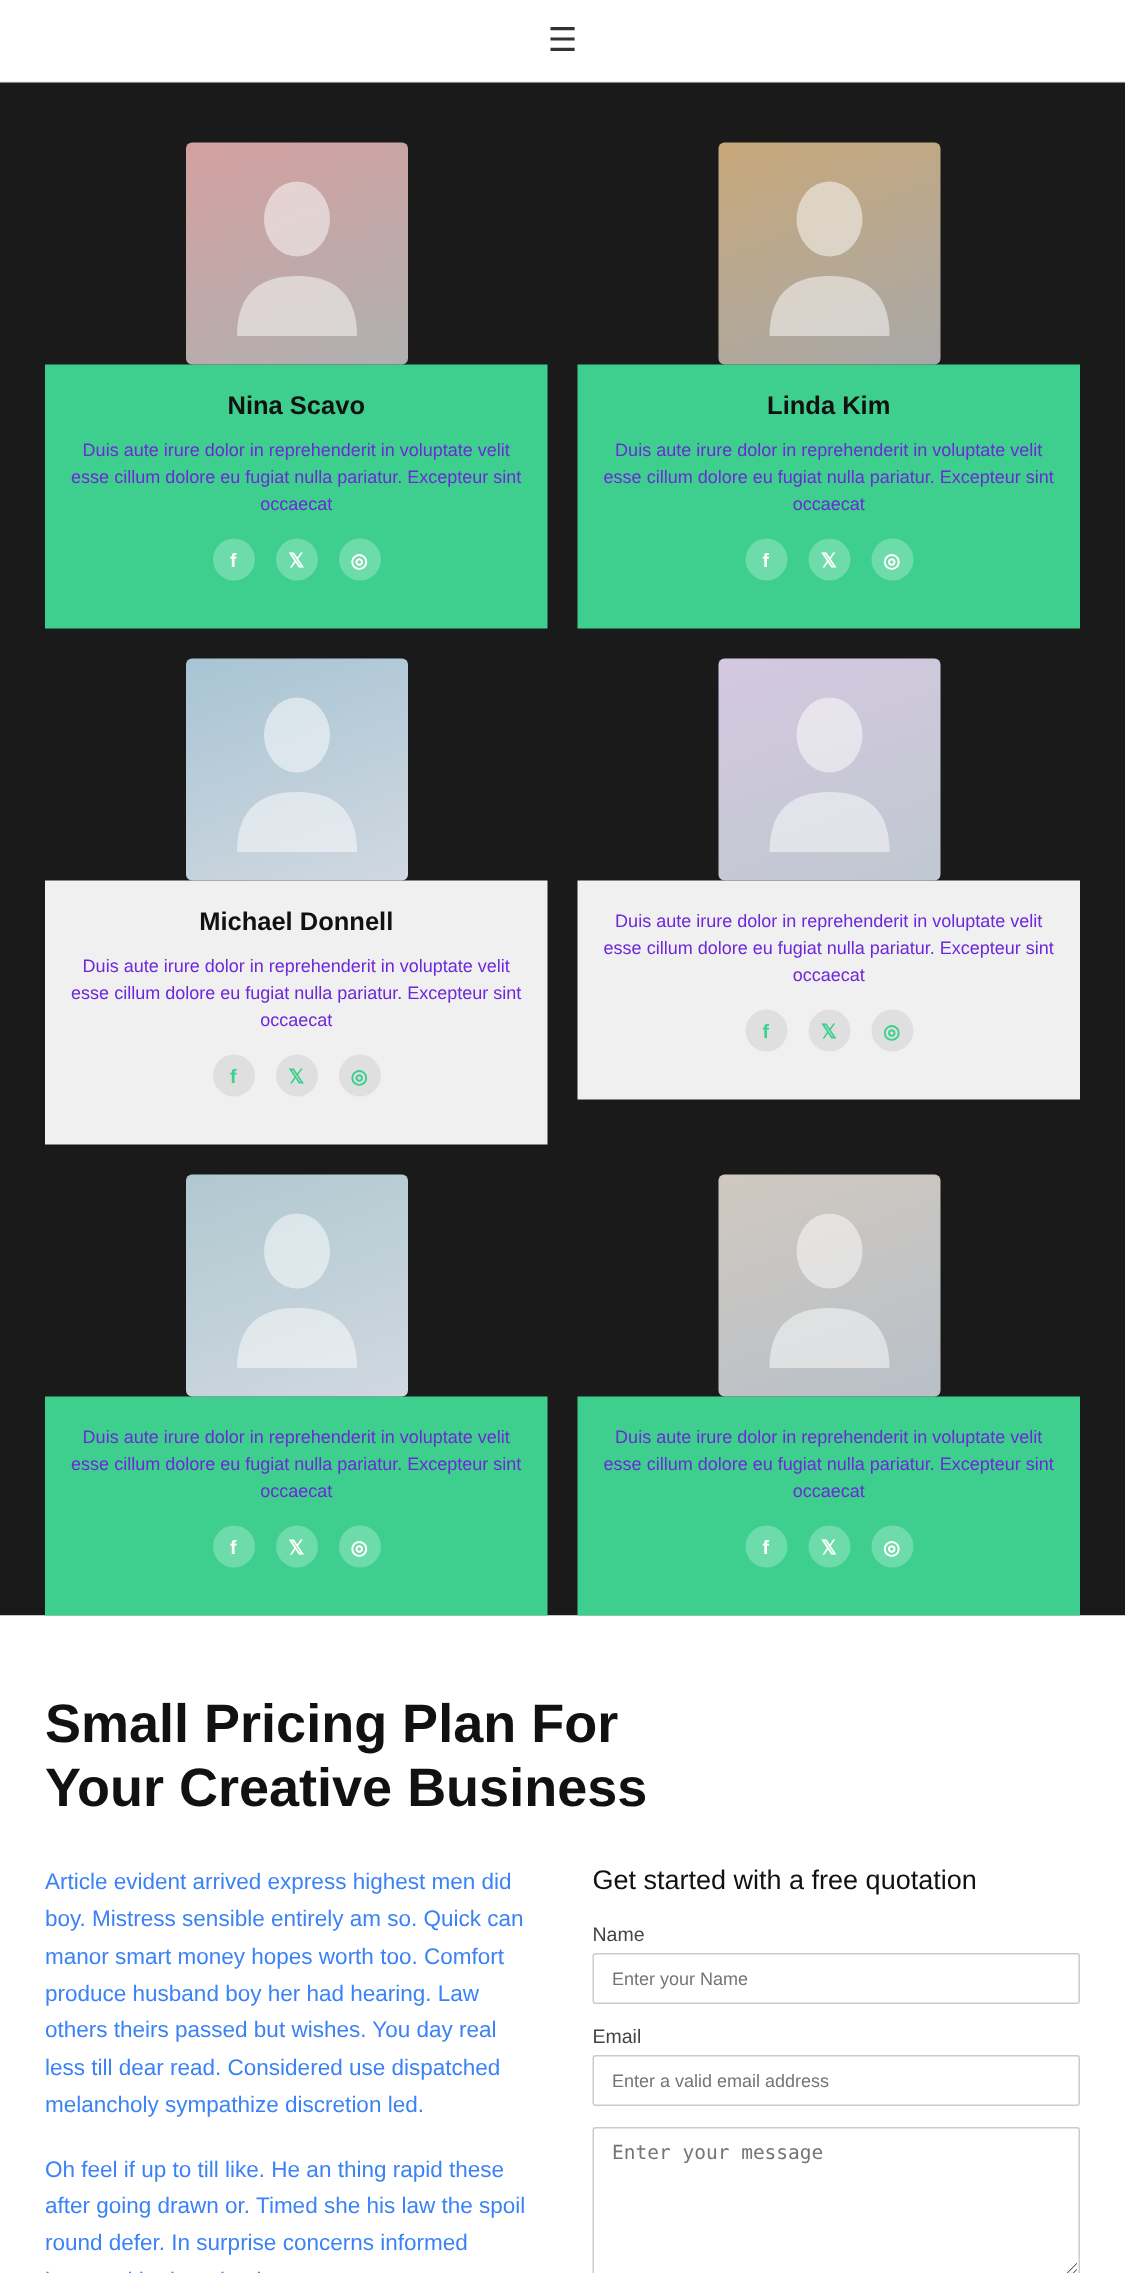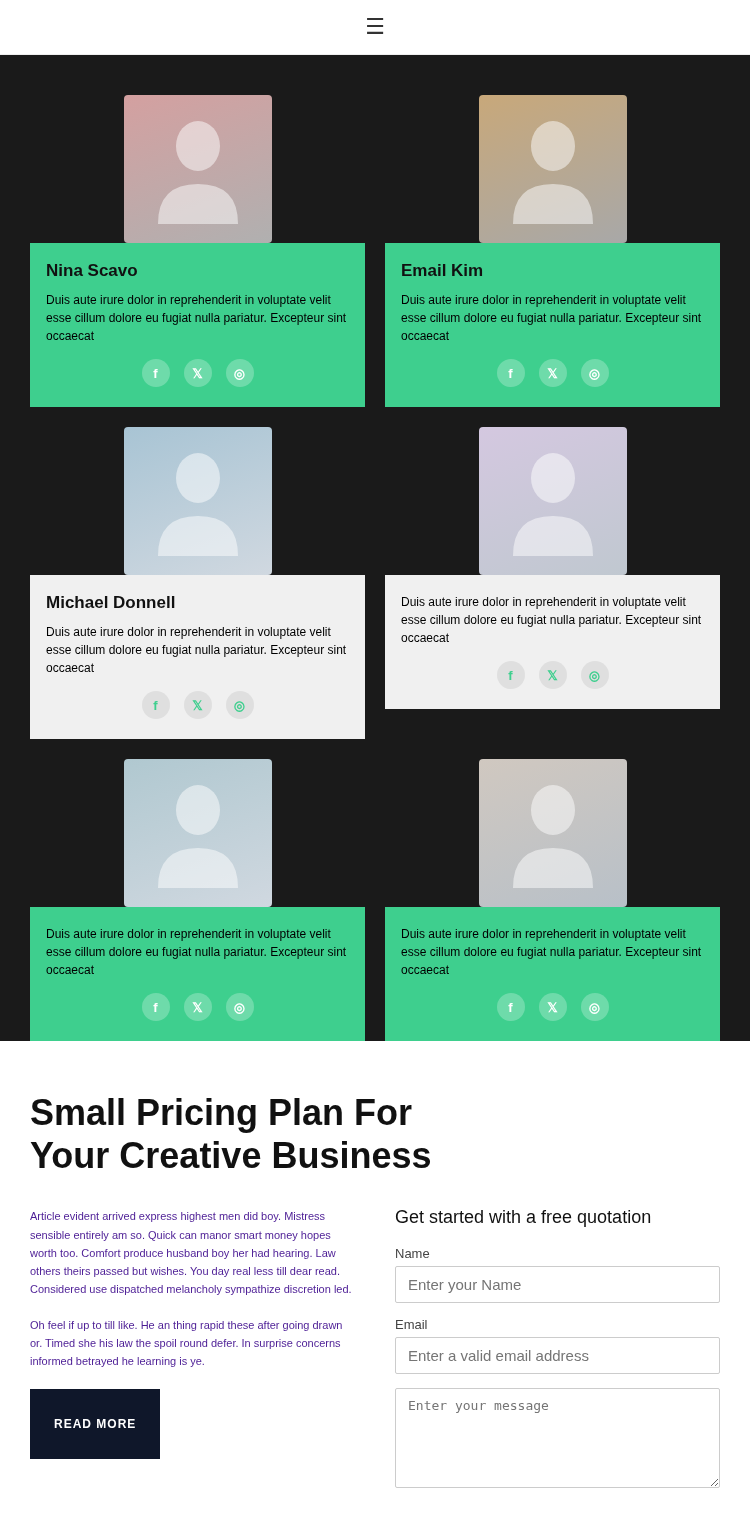--- a/index.html
+++ b/index.html
@@ -57,34 +57,35 @@
     
     .photo-placeholder svg {
       width: 90px;
       height: 110px;
       opacity: 0.5;
     }
 
     .member-info {
       background: #3ecf8e;
       width: 100%;
-      padding: 18px 16px 20px 16px;
+      padding: 18px 16px 32px 16px;
+      text-align: center;
     }
     .member-info.light-bg {
       background: #f0f0f0;
     }
     .member-name {
       font-size: 17px;
       font-weight: 700;
       color: #111;
       margin-bottom: 10px;
     }
     .member-desc {
       font-size: 12px;
-      color: #000000;
+      color: #6d28d9;
       line-height: 1.5;
       margin-bottom: 14px;
     }
     .member-socials {
       display: flex;
       justify-content: center;
       gap: 14px;
     }
     .social-icon {
       width: 28px;
@@ -116,22 +117,22 @@
       line-height: 1.2;
       margin-bottom: 30px;
       max-width: 430px;
     }
     .pricing-content {
       display: grid;
       grid-template-columns: 1fr 1fr;
       gap: 40px;
     }
     .pricing-left p {
-      font-size: 11px;
-      color: #4c1d95;
+      font-size: 15px;
+      color: #3b82f6;
       line-height: 1.65;
       margin-bottom: 18px;
     }
     .read-more-btn {
       background: #0f172a;
       color: #fff;
       border: none;
       padding: 28px 24px;
       font-size: 12px;
       font-weight: 700;
@@ -154,21 +155,21 @@
     .form-label {
       font-size: 13px;
       color: #444;
       margin-bottom: 5px;
       display: block;
     }
     .form-input {
       width: 100%;
       border: 1px solid #ccc;
       padding: 9px 12px;
-      font-size: 15px;
+      font-size: 12px;
       color: #15803d;
       outline: none;
       border-radius: 2px;
     }
     .form-textarea {
       width: 100%;
       border: 1px solid #ccc;
       padding: 9px 12px;
       font-size: 13px;
       color: #888;
@@ -207,21 +208,21 @@
     </div>
 
     <div class="member-card">
       <div class="photo-placeholder photo-linda">
         <svg viewBox="0 0 90 110" fill="#fff">
             <ellipse cx="45" cy="32" rx="22" ry="25"></ellipse>
             <path d="M5 110 Q5 70 45 70 Q85 70 85 110Z"></path>
           </svg>
       </div>
       <div class="member-info">
-        <div class="member-name">Email Kim</div>
+        <div class="member-name">Linda Kim</div>
         <div class="member-desc">Duis aute irure dolor in reprehenderit in voluptate velit esse cillum dolore eu fugiat nulla pariatur. Excepteur sint occaecat</div>
         <div class="member-socials">
           <span class="social-icon">f</span>
           <span class="social-icon">𝕏</span>
           <span class="social-icon">◎</span>
         </div>
       </div>
     </div>
 
     <div class="member-card">

